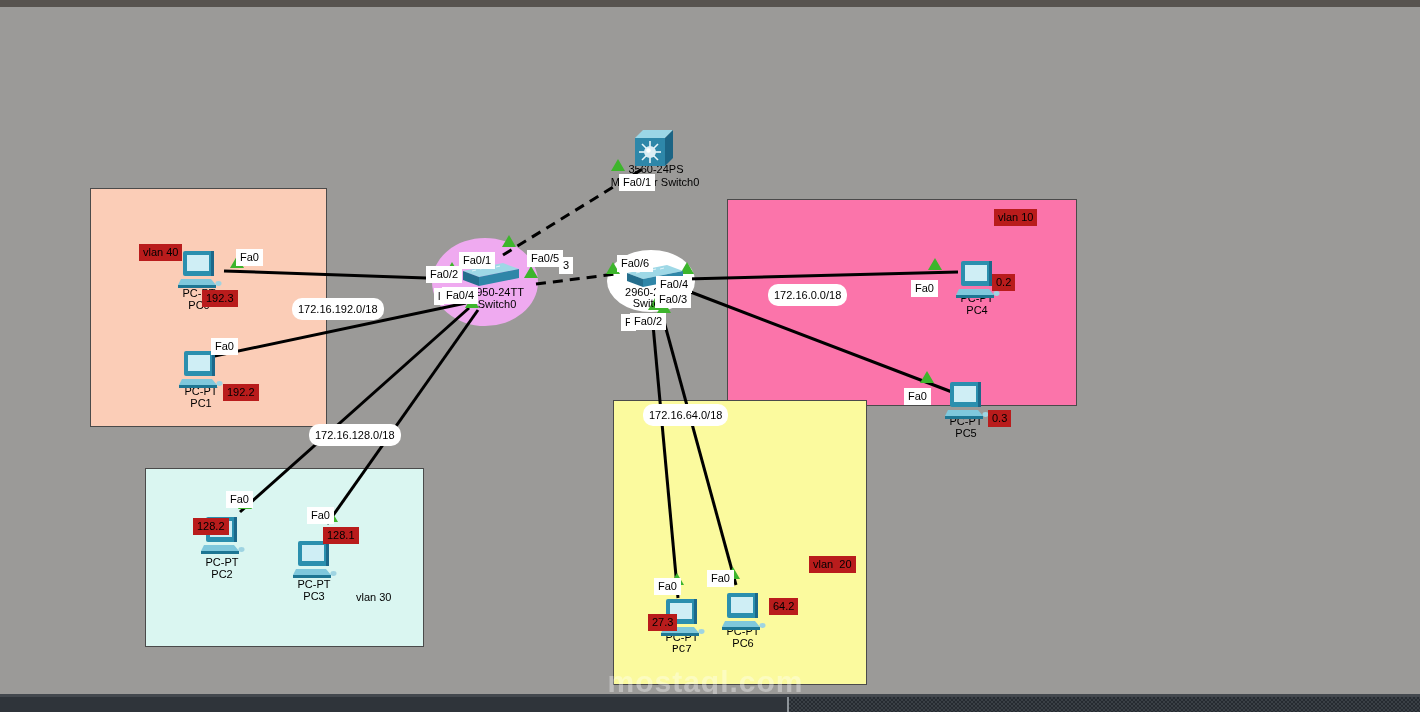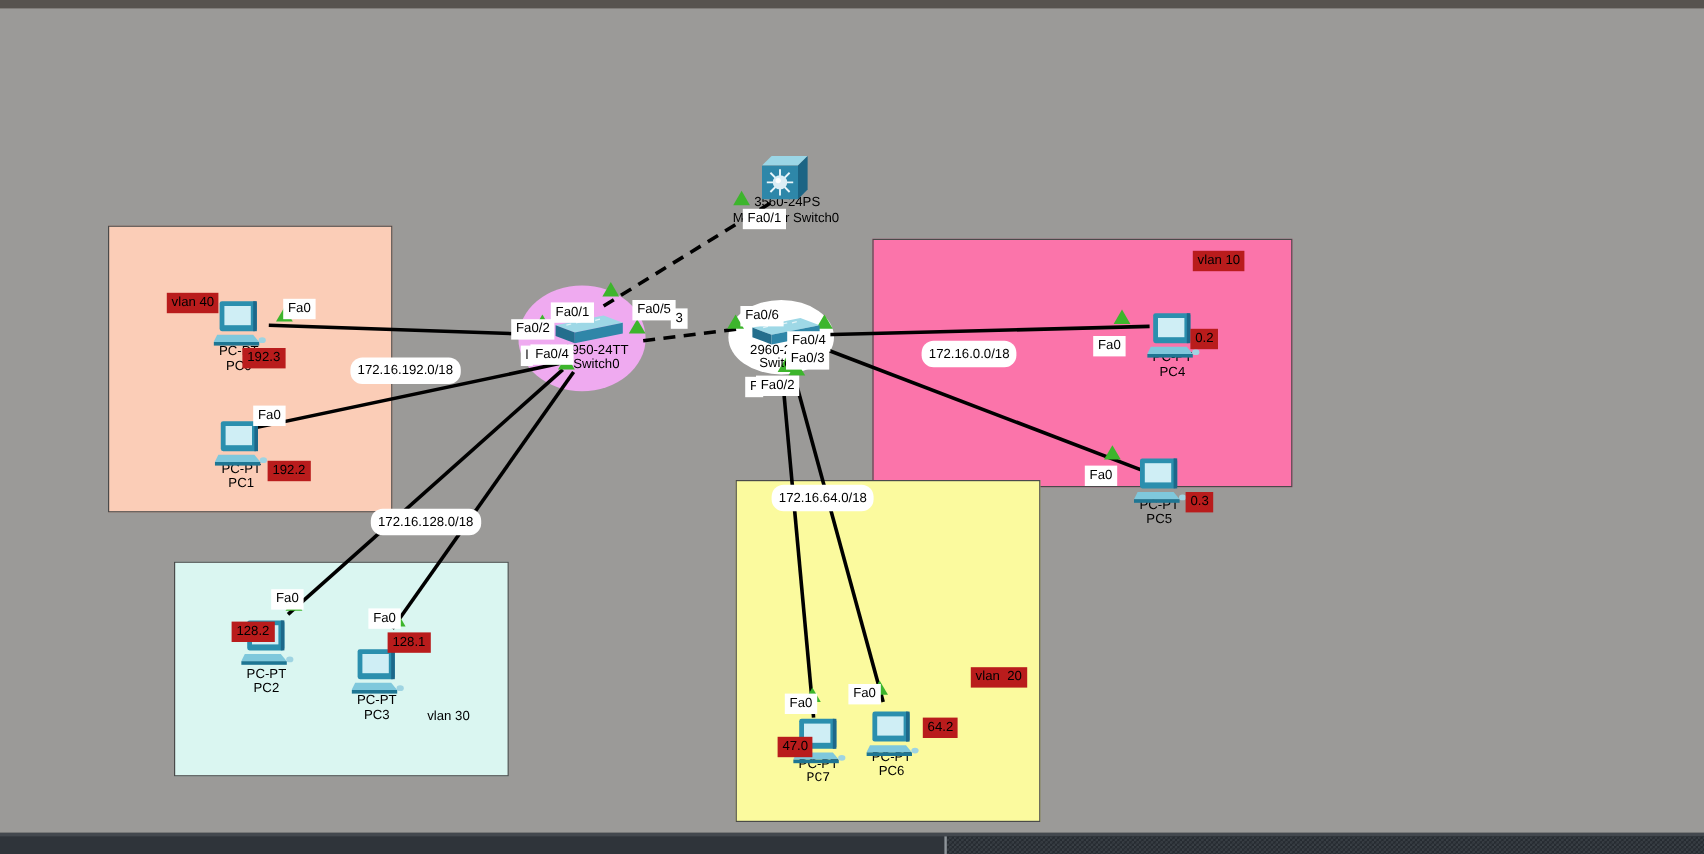--- a/index.html
+++ b/index.html
@@ -250,32 +250,33 @@
   <div class="plabel" style="left:707px;top:570px;">Fa0</div>
   <div class="plabel" style="left:654px;top:578px;">Fa0</div>
 
   <div class="vlabel" style="left:202px;top:290px;">192.3</div>
   <div class="vlabel" style="left:223px;top:384px;">192.2</div>
   <div class="vlabel" style="left:193px;top:518px;">128.2</div>
   <div class="vlabel" style="left:323px;top:527px;">128.1</div>
   <div class="vlabel" style="left:992px;top:274px;">0.2</div>
   <div class="vlabel" style="left:988px;top:410px;">0.3</div>
   <div class="vlabel" style="left:769px;top:598px;">64.2</div>
-  <div class="vlabel" style="left:648px;top:614px;">47.0</div>
+  <div class="vlabel" style="left:648px;top:614px;">27.3</div>
 
   <div class="snlabel" style="left:292px;top:298px;">172.16.192.0/18</div>
   <div class="snlabel" style="left:309px;top:424px;">172.16.128.0/18</div>
   <div class="snlabel" style="left:768px;top:284px;">172.16.0.0/18</div>
   <div class="snlabel" style="left:643px;top:404px;">172.16.64.0/18</div>
 
   <div class="vlabel" style="left:139px;top:244px;">vlan 40</div>
   <div class="vlabel" style="left:994px;top:209px;">vlan 10</div>
   <div class="vlabel" style="left:809px;top:556px;">vlan  20</div>
   <div class="txtlabel" style="left:356px;top:591px;">vlan 30</div>
 
+  <div id="wm-la" class="watermark">mostaql.com</div>
 
   <div id="topstrip"></div>
   <div id="statusbar">
     <div id="statusbar-pattern"></div>
     <div id="statusbar-divider"></div>
   </div>
 
 </div>
 
 </body></html>

